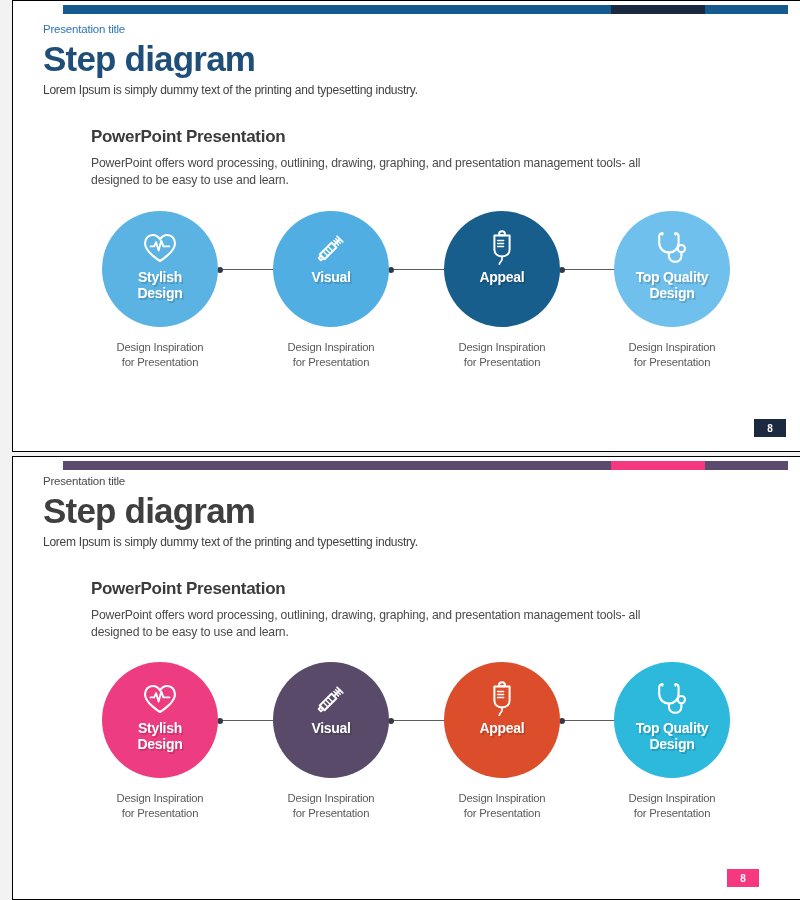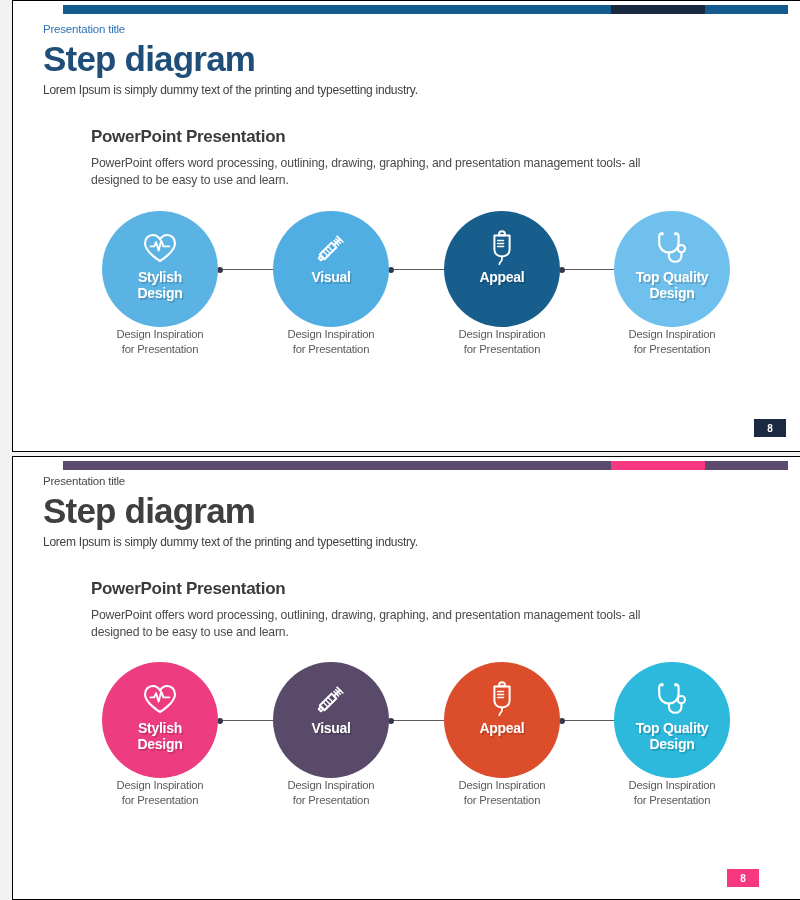--- a/index.html
+++ b/index.html
@@ -63,21 +63,21 @@
   }
   .circle .icon { margin-top: 18px; height: 38px; display:flex; align-items:center; }
   .circle .icon svg { display: block; }
   .circle .clabel {
     margin-top: 3px;
     color: #ffffff; font-weight: bold; font-size: 14px;
     text-align: center; line-height: 1.12; letter-spacing: -0.3px;
     text-shadow: 1.5px 1.5px 0 rgba(0,0,0,0.16);
   }
   .caption {
-    text-align: center;
+    margin-top: 13px; text-align: center;
     font-size: 11.3px; color: #5a5a5a; line-height: 1.33; letter-spacing: -0.2px;
   }
 
   
   .pagenum {
     position: absolute;
     width: 32px; height: 18px;
     display: flex; align-items: center; justify-content: center;
     color: #ffffff; font-size: 10px; font-weight: bold;
   }

